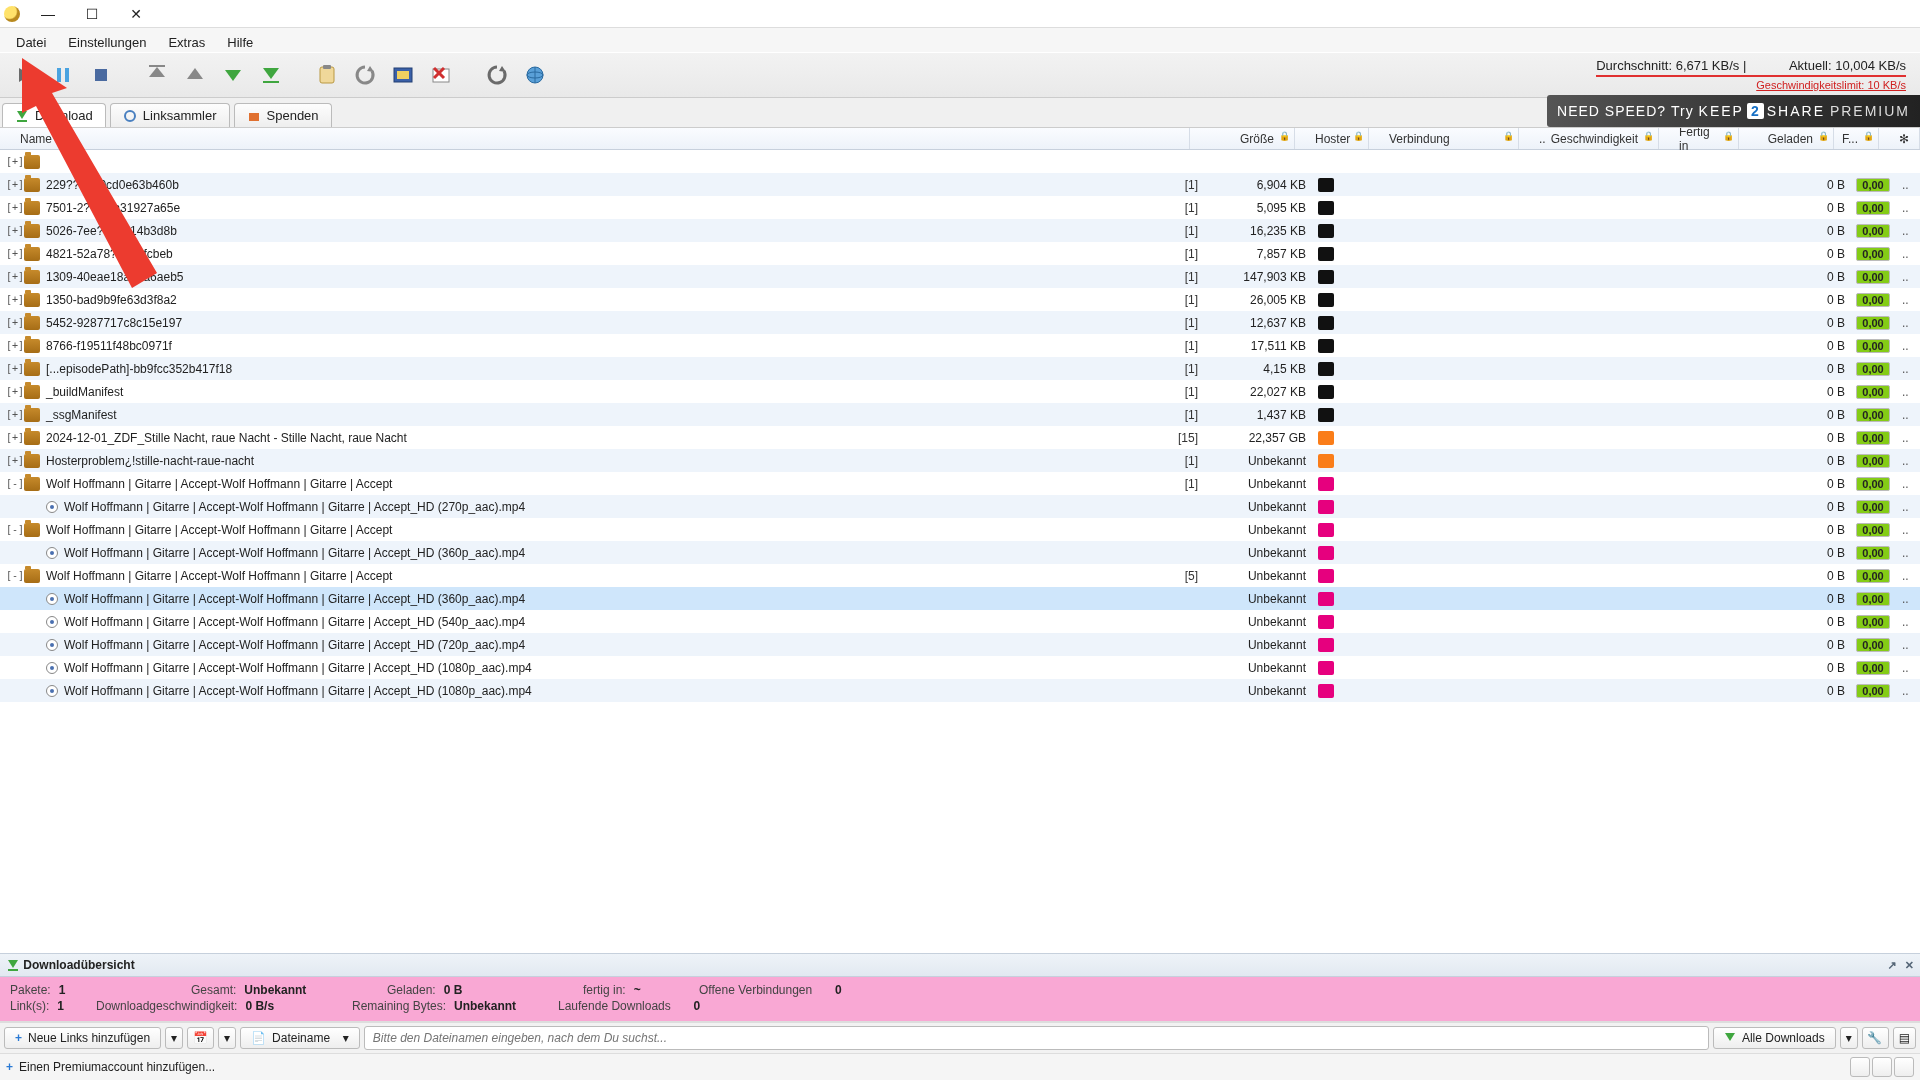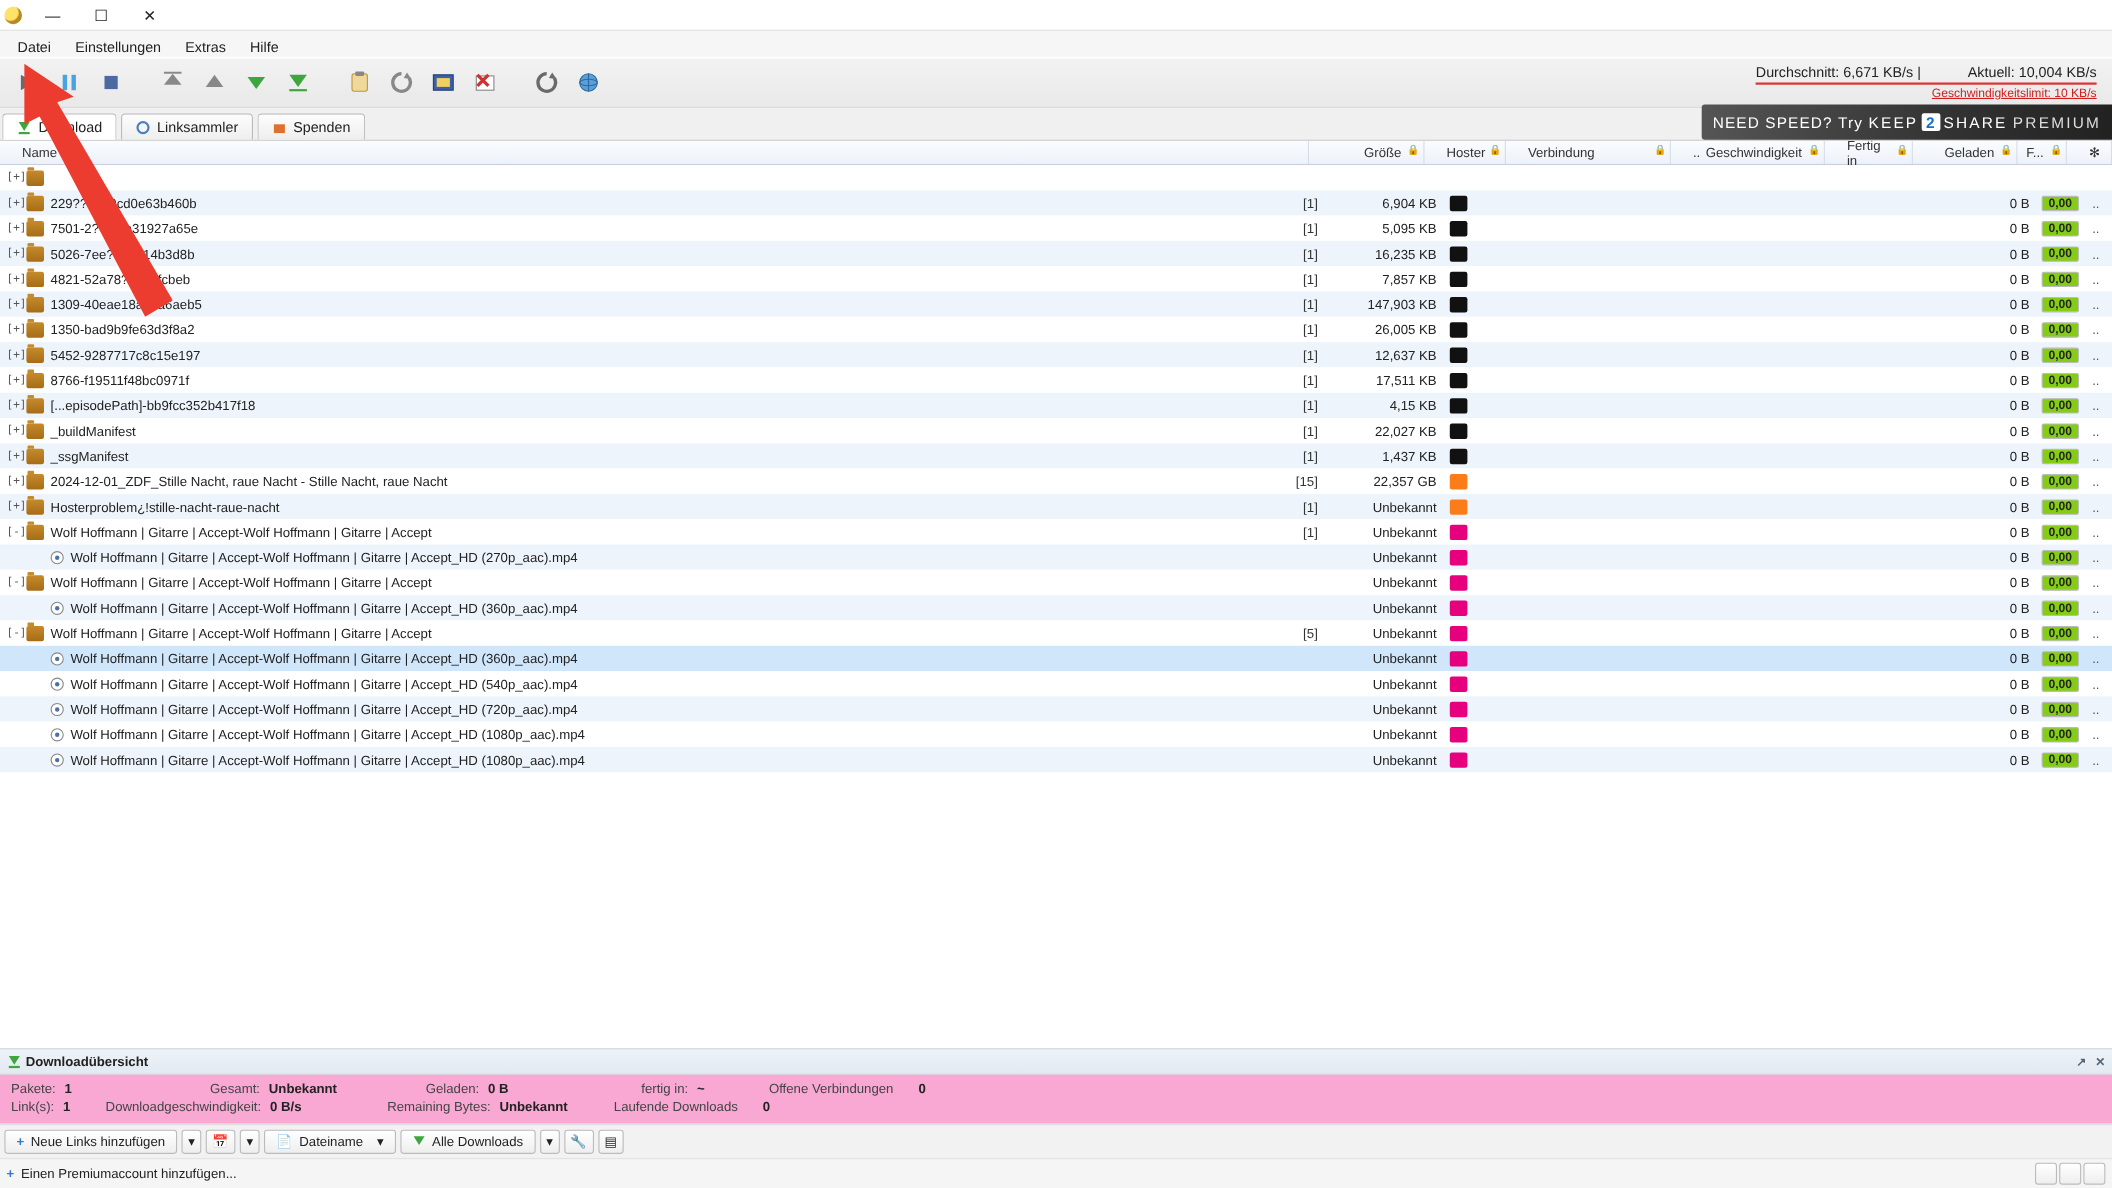--- a/index.html
+++ b/index.html
@@ -830,20 +830,21 @@
 
   <div class="footer1">
     <div class="fbtn">
         <span style="color:#2a7ad4;font-weight:700;">+</span>
         <span>Neue Links hinzufügen</span>
       </div>
     <div class="fbtn small">▾</div>
     <div class="fbtn small">📅</div>
     <div class="fbtn small">▾</div>
     <div class="fbtn"><span>📄</span><span>Dateiname</span>&nbsp;&nbsp;▾</div>
+    <input class="search-filter" placeholder="Bitte den Dateinamen eingeben, nach dem Du suchst..." style="">
     <div class="fbtn">
         <svg width="12" height="12">
           <polygon points="1,1 11,1 6,9" fill="#3fa63f"></polygon>
         </svg>
         <span>Alle Downloads</span>
       </div>
     <div class="fbtn small">▾</div>
     <div class="fbtn small">🔧</div>
     <div class="fbtn small">▤</div>
   </div>

